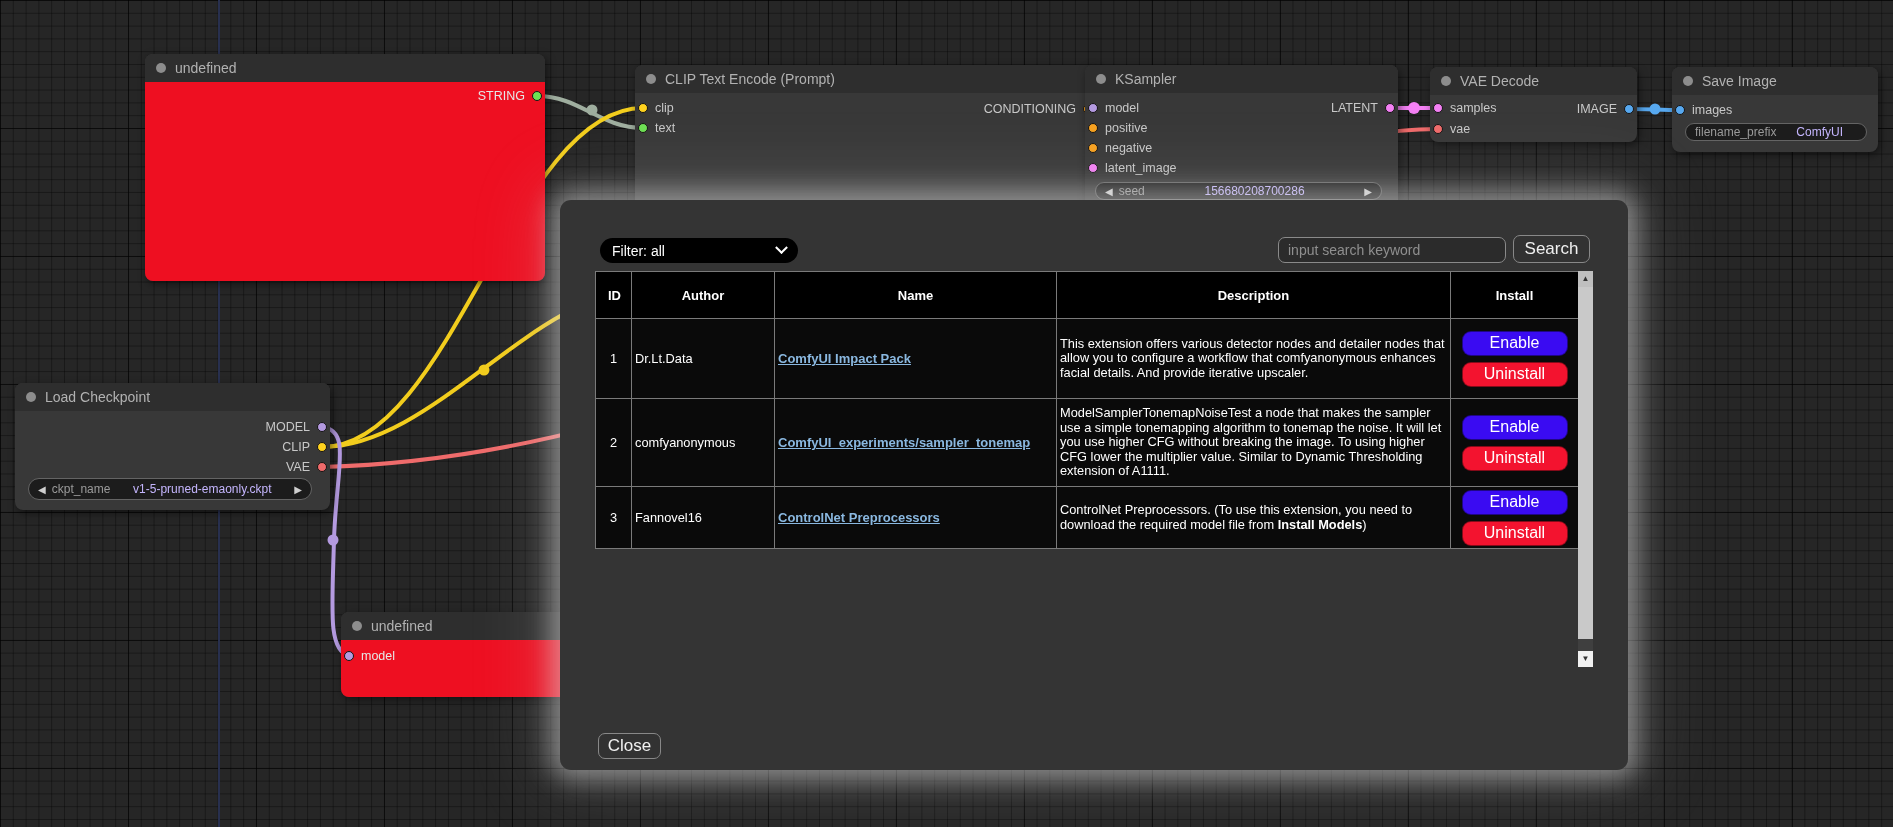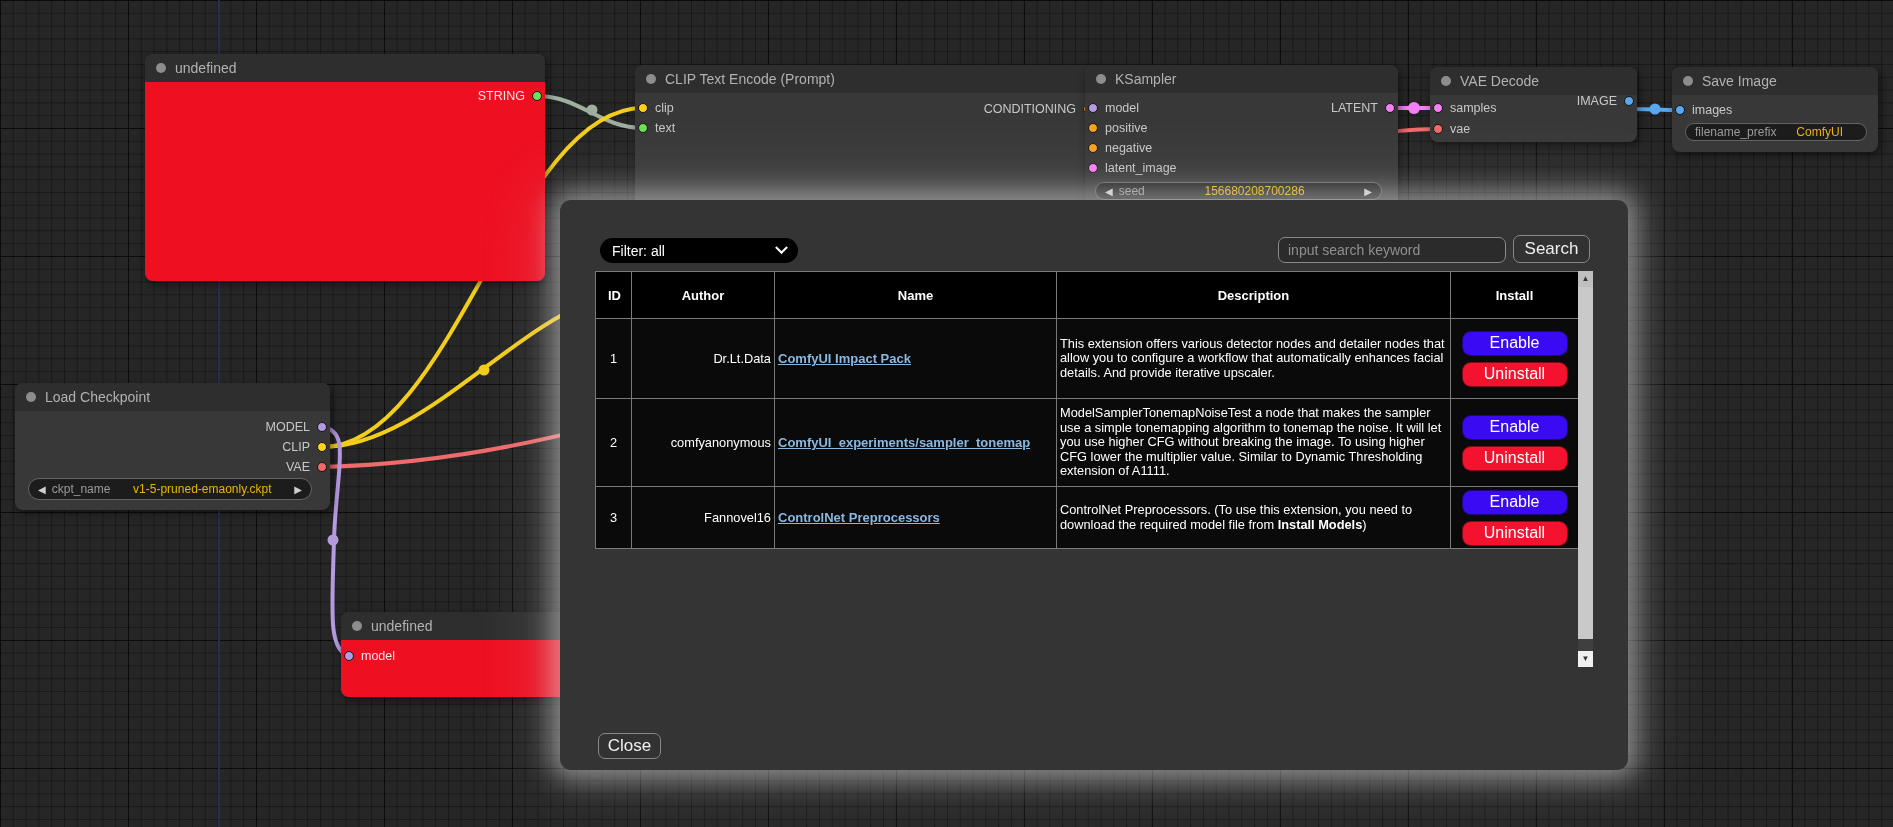--- a/index.html
+++ b/index.html
@@ -23,38 +23,38 @@
   .title-dot{width:10px;height:10px;border-radius:50%;background:#8d8d8d;flex:0 0 auto;}
   .node-body{position:absolute;left:0;right:0;top:28px;bottom:0;border-radius:0 0 8px 8px;}
   .red-body{background:#ee0f21;}
   .slot{position:absolute;display:flex;align-items:center;gap:7px;height:20px;font-size:12.5px;color:#c8c8c8;white-space:nowrap;z-index:3;}
   .slot.in{left:3px;}
   .slot.out{right:3px;flex-direction:row-reverse;}
   .port{width:10px;height:10px;border-radius:50%;border:1px solid #141414;box-sizing:border-box;flex:0 0 auto;}
   .p-green{background:#6ee053;} .p-yellow{background:#ffd21e;} .p-purple{background:#b49ae0;}
   .p-orange{background:#f7a11f;} .p-pink{background:#f480f4;} .p-red{background:#ef6b6b;} .p-blue{background:#57a8ef;}
   .widget{position:absolute;display:flex;align-items:center;gap:6px;background:#1c1c1c;border:1px solid #646464;border-radius:11px;padding:0 9px;font-size:12px;color:#9a9a9a;box-sizing:border-box;z-index:3;}
-  .widget .w-mid{flex:1;text-align:center;color:#eab308;overflow:hidden;}
+  .widget .w-mid{flex:1;text-align:center;color:#c4b5fd;overflow:hidden;}
   .widget .arrow{font-size:10px;color:#cfcfcf;}
   
   .modal{position:absolute;left:560px;top:200px;width:1068px;height:570px;z-index:10;background:#343434;border-radius:11px;
          box-shadow:0 0 26px 9px rgba(228,228,228,.48), 0 0 70px 22px rgba(205,205,205,.16);}
   .filter-select{position:absolute;left:40px;top:38px;width:198px;height:25px;background:#000;color:#fff;border-radius:13px;display:flex;align-items:center;padding:0 12px;font-size:14px;box-sizing:border-box;cursor:pointer;}
   .chevron{margin-left:auto;width:7px;height:7px;border-right:2px solid #fff;border-bottom:2px solid #fff;transform:rotate(45deg) translate(-2px,-2px);}
   .search-input{position:absolute;left:718px;top:37px;width:228px;height:26px;background:#2b2b2b;border:1px solid #8a8a8a;border-radius:7px;color:#ec4899;font-size:14px;padding:0 9px;box-sizing:border-box;font-family:inherit;}
   .search-input::placeholder{color:#8f8f8f;}
   .btn{background:#323232;border:1px solid #888;border-radius:7px;color:#f0f0f0;font-size:17px;font-family:inherit;cursor:pointer;}
   .search-btn{position:absolute;left:953px;top:35px;width:77px;height:28px;}
   .close-btn{position:absolute;left:38px;top:533px;width:63px;height:26px;}
   .table-wrap{position:absolute;left:35px;top:71px;width:998px;height:396px;}
   table.ext{table-layout:fixed;width:983px;border-collapse:collapse;background:#0a0a0a;color:#fff;}
   table.ext th{background:#000;border:1px solid #7a7a7a;font-size:13px;font-weight:bold;height:22px;padding:12px;}
   table.ext td{border:1px solid #7a7a7a;font-size:12.8px;padding:1px 3px;vertical-align:middle;}
   td.c-id{text-align:center;}
-  td.c-author{padding-left:7px;text-align:right;}
+  td.c-author{padding-left:7px;}
   td.c-name{padding-left:7px;}
   td.c-desc{vertical-align:top;line-height:14.6px;padding:2px 4px;}
   td.c-install{text-align:center;padding:3px 0;}
   a.ext-link{color:#8ab8e0;font-weight:bold;text-decoration:underline;font-size:13px;}
   .ibtn{display:block;width:106px;height:25px;margin:0 auto;border-radius:9px;border:1px solid rgba(0,0,0,.45);color:#fff;font-size:16px;font-family:inherit;cursor:pointer;}
   .ibtn.enable{background:#3a0bf2;margin-bottom:6px;}
   .ibtn.uninstall{background:#f3132f;}
   .scrollbar{position:absolute;right:0;top:0;width:15px;height:396px;background:#3f3f3f;}
   .sb-up{position:absolute;top:0;left:0;right:0;height:16px;background:#bfbfbf;color:#333;font-size:8px;text-align:center;line-height:16px;cursor:pointer;}
   .sb-thumb{position:absolute;top:16px;left:0;right:0;height:352px;background:#c9c9c9;cursor:pointer;}
@@ -161,21 +161,21 @@
     </div>
     <div class="node-body"></div>
     <div class="slot in" style="top:31px;">
       <span class="port p-pink"></span>
       <span>samples</span>
     </div>
     <div class="slot in" style="top:52px;">
       <span class="port p-red"></span>
       <span>vae</span>
     </div>
-    <div class="slot out" style="top:24px;margin-left:40px;">
+    <div class="slot out" style="top:32px;margin-left:40px;">
       <span class="port p-blue"></span>
       <span>IMAGE</span>
     </div>
   </div>
 
   <div class="node" style="left:1672px;top:67px;width:206px;height:85px;">
     <div class="node-title">
       <span class="title-dot"></span>
       <span>Save Image</span>
     </div>
@@ -253,21 +253,21 @@
           <th>Name</th>
           <th>Description</th>
           <th>Install</th>
         </tr>
       </thead>
       <tbody>
         <tr style="height:80px;">
           <td class="c-id">1</td>
           <td class="c-author">Dr.Lt.Data</td>
           <td class="c-name"><a class="ext-link" href="#">ComfyUI Impact Pack</a></td>
-          <td class="c-desc">This extension offers various detector nodes and detailer nodes that allow you to configure a workflow that automatically enhances facial details. And provide iterative upscaler.</td>
+          <td class="c-desc">This extension offers various detector nodes and detailer nodes that allow you to configure a workflow that comfyanonymous enhances facial details. And provide iterative upscaler.</td>
           <td class="c-install">
             <button class="ibtn enable">Enable</button>
             <button class="ibtn uninstall">Uninstall</button>
           </td>
         </tr>
         <tr style="height:88px;">
           <td class="c-id">2</td>
           <td class="c-author">comfyanonymous</td>
           <td class="c-name"><a class="ext-link" href="#">ComfyUI_experiments/sampler_tonemap</a></td>
           <td class="c-desc">ModelSamplerTonemapNoiseTest a node that makes the sampler use a simple tonemapping algorithm to tonemap the noise. It will let you use higher CFG without breaking the image. To using higher CFG lower the multiplier value. Similar to Dynamic Thresholding extension of A1111.</td>

